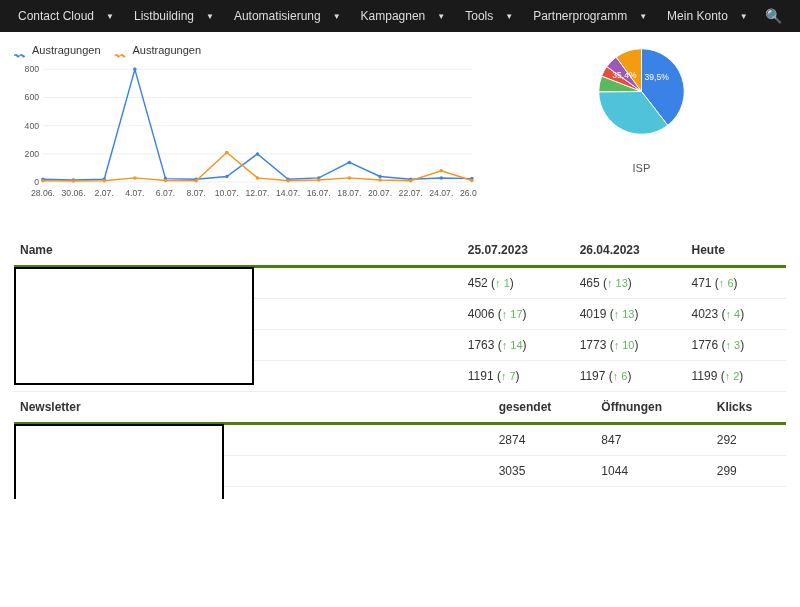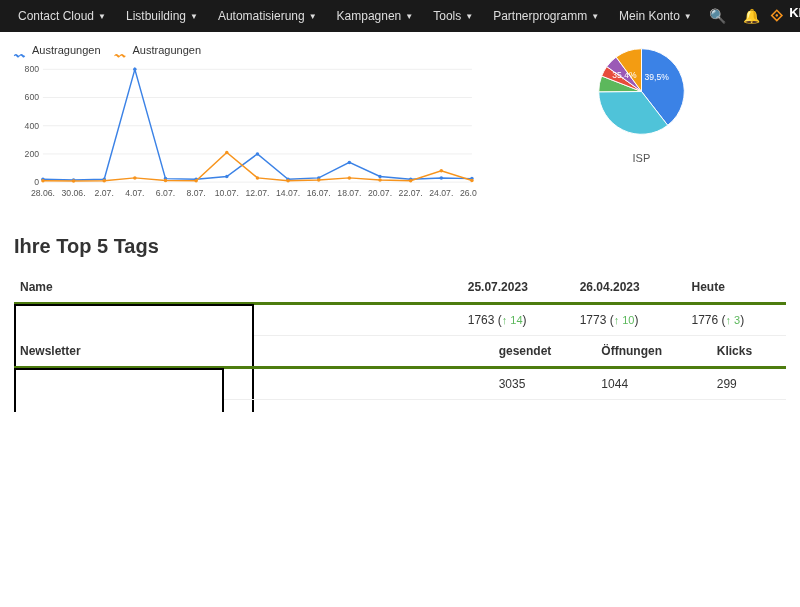--- a/index.html
+++ b/index.html
@@ -1,20 +1,20 @@
 <!DOCTYPE html>
 <html><head>
 <meta charset="utf-8">
 <style>
   * { margin: 0; padding: 0; box-sizing: border-box; }
   body { font-family: Arial, Helvetica, sans-serif; font-size: 13px; color: #333; background: #fff; width: 800px; }
   
   .navbar { background: #1a1a1a; height: 32px; display: flex; align-items: center; padding: 0 10px; color: #ddd; font-size: 12px; }
   .nav-items { display: flex; gap: 4px; flex: 1; }
-  .nav-item { display: flex; align-items: center; gap: 4px; padding: 0 8px; cursor: pointer; white-space: nowrap; }
+  .nav-item { display: flex; align-items: center; gap: 12px; padding: 0 8px; cursor: pointer; white-space: nowrap; }
   .nav-item .caret { font-size: 8px; }
   .nav-icons { display: flex; align-items: center; gap: 16px; margin: 0 10px; }
   .nav-icons span { cursor: pointer; color: #ccc; font-size: 14px; }
   .brand { display: flex; align-items: center; gap: 6px; color: #fff; font-weight: bold; }
   .brand-logo { color: #f7941d; font-size: 16px; }
   .brand-text { display: flex; flex-direction: column; line-height: 1; }
   .brand-name { font-size: 13px; }
   .brand-sub { font-size: 8px; color: #aaa; font-weight: normal; text-align: right; }
 
   .content { padding: 12px 14px; }
@@ -25,21 +25,21 @@
   .legend { font-size: 11px; margin-bottom: 6px; display: flex; gap: 14px; }
   .legend-item { display: flex; align-items: center; gap: 4px; }
   .legend-swatch { display: inline-block; width: 14px; height: 8px; }
   .legend-swatch.blue { color: #3b82e6; }
   .legend-swatch.orange { color: #f7941d; }
   .line-chart { width: 100%; height: 140px; }
   .axis-text { font-size: 9px; fill: #555; }
 
   .pies-wrap { flex: 1; display: flex; gap: 20px; align-items: flex-start; justify-content: center; }
   .pie-block { text-align: center; }
-  .pie-label { font-size: 11px; margin-top: 10px; color: #555; }
+  .pie-label { font-size: 11px; margin-top: 20px; color: #555; }
   .pie-svg text { font-size: 9px; fill: #fff; }
 
   h2 { font-size: 20px; font-weight: bold; margin: 18px 0 14px 0; }
   table { width: 100%; border-collapse: collapse; }
   th { text-align: left; font-size: 12px; font-weight: bold; padding: 8px 6px; border-bottom: 3px solid #4d7c0f; }
   td { font-size: 12px; padding: 8px 6px; border-bottom: 1px solid #eee; }
   .up { color: #5cb85c; font-size: 11px; }
   .redact-box { position: absolute; border: 2px solid #000; background: #fff; }
   .table-wrap { position: relative; }
 </style>
@@ -174,56 +174,79 @@
             <path d="M 0 0 L -36.571237399489235 -26.221071585085916 A 45 45 0 0 1 -26.678556907247657 -36.2388548570005 Z" fill="#9b59b6" stroke="#fff" stroke-width="1"></path>
             <path d="M 0 0 L -26.678556907247657 -36.2388548570005 A 45 45 0 0 1 -8.266365894244634e-15 -45 Z" fill="#f39c12" stroke="#fff" stroke-width="1"></path>
             <text x="16" y="-12" text-anchor="middle">39,5%</text>
             <text x="-18" y="-14" text-anchor="middle">35,4%</text>
           </svg>
         <div class="pie-label">ISP</div>
       </div>
     </div>
   </div>
 
-  <h2>Ihre Top 5 Tags</h2>
   <div class="table-wrap">
     <table>
       <thead>
           <tr>
         <th style="width:58%">Name</th>
         <th>25.07.2023</th>
         <th>26.04.2023</th>
         <th>Heute</th>
       </tr>
         </thead>
       <tbody id="tags-body">
           <tr>
             <td></td>
+            <td>452 (<span class="up">↑ 1</span>)</td>
+            <td>465 (<span class="up">↑ 13</span>)</td>
+            <td>471 (<span class="up">↑ 6</span>)</td>
+          </tr>
+          <tr>
+            <td></td>
+            <td>4006 (<span class="up">↑ 17</span>)</td>
+            <td>4019 (<span class="up">↑ 13</span>)</td>
+            <td>4023 (<span class="up">↑ 4</span>)</td>
+          </tr>
+          <tr>
+            <td></td>
             <td>1763 (<span class="up">↑ 14</span>)</td>
             <td>1773 (<span class="up">↑ 10</span>)</td>
             <td>1776 (<span class="up">↑ 3</span>)</td>
+          </tr>
+          <tr>
+            <td></td>
+            <td>1191 (<span class="up">↑ 7</span>)</td>
+            <td>1197 (<span class="up">↑ 6</span>)</td>
+            <td>1199 (<span class="up">↑ 2</span>)</td>
           </tr>
         </tbody>
     </table>
     <div class="redact-box" style="left:0; top:32px; width:240px; height:118px;"></div>
   </div>
 
   <div class="table-wrap">
     <table>
       <thead>
           <tr>
         <th style="width:62%">Newsletter</th>
         <th>gesendet</th>
         <th>Öffnungen</th>
         <th>Klicks</th>
       </tr>
         </thead>
       <tbody id="news-body">
           <tr>
             <td></td>
+            <td>2874</td>
+            <td>847</td>
+            <td>292</td>
+          </tr>
+          <tr>
+            <td></td>
             <td>3035</td>
             <td>1044</td>
             <td>299</td>
           </tr>
         </tbody>
     </table>
     <div class="redact-box" style="left:0; top:32px; width:210px; height:92px;"></div>
   </div>
 
 </div>

